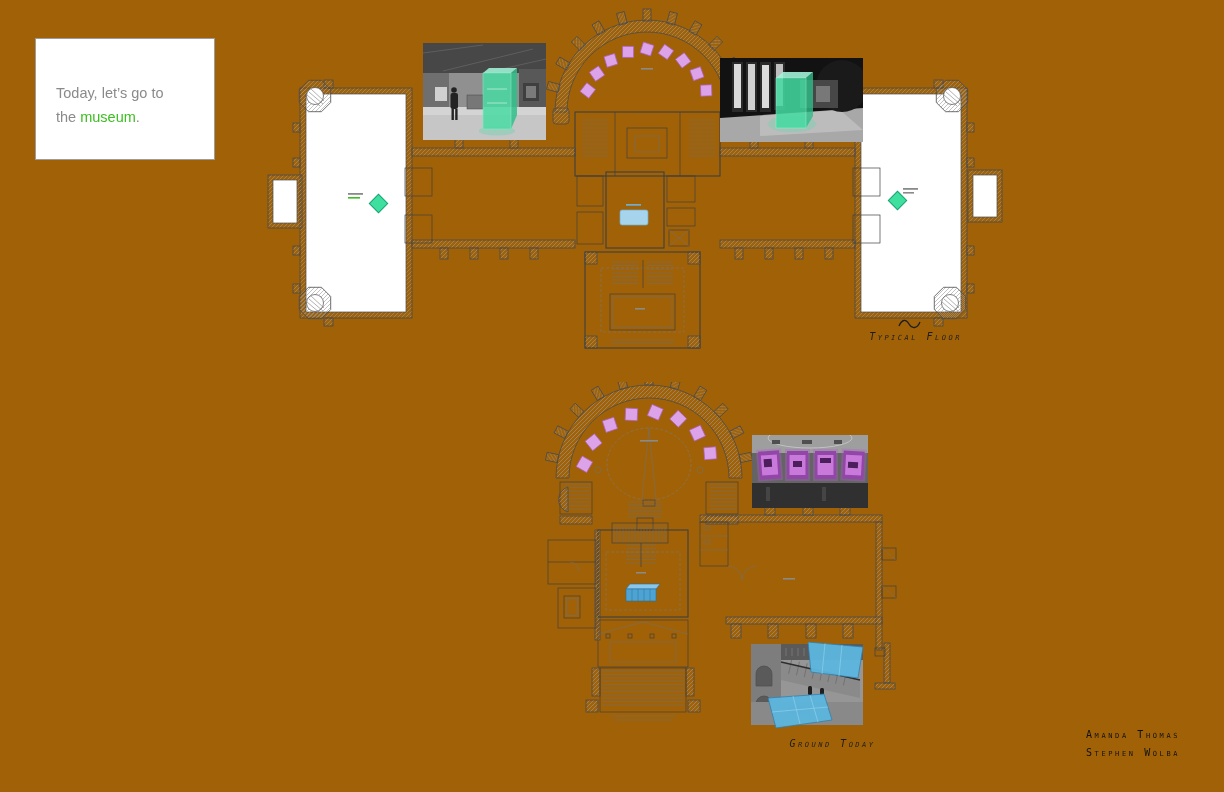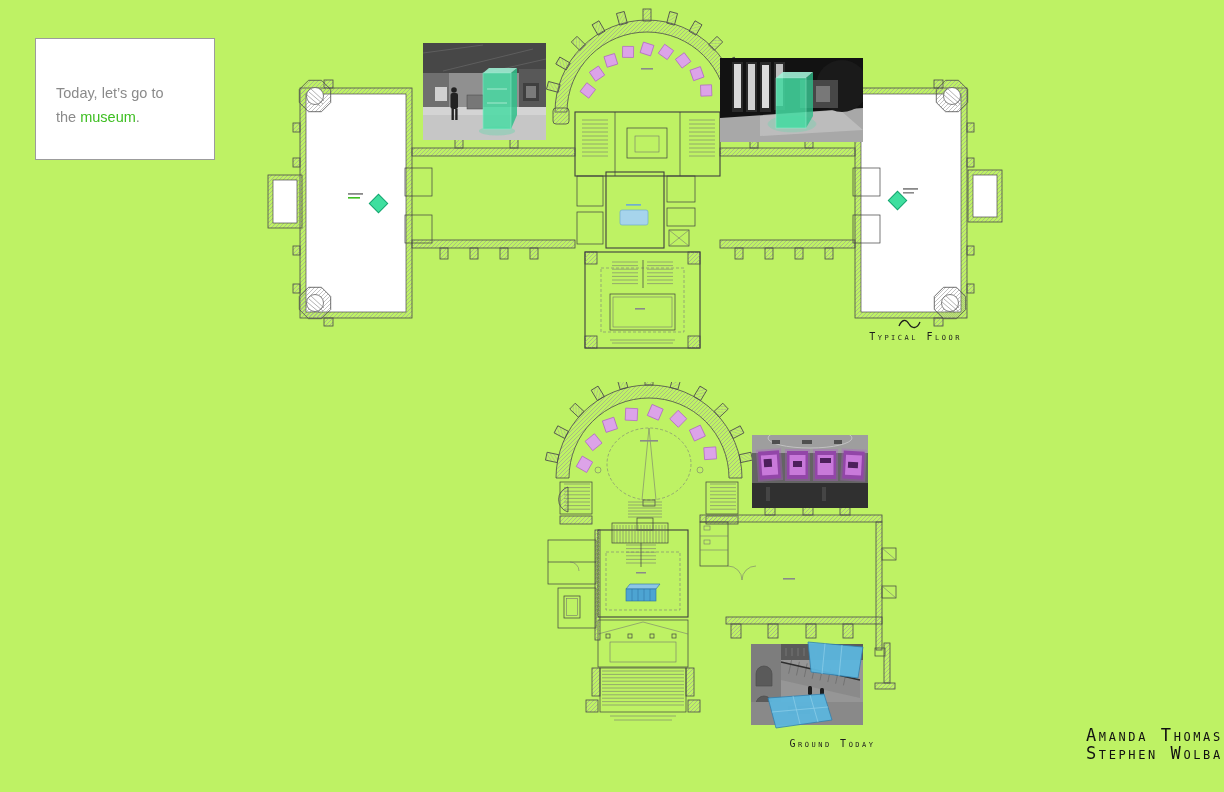--- a/index.html
+++ b/index.html
@@ -1,27 +1,27 @@
 <!DOCTYPE html>
 <html style="--highlight-green: #3dbe21; --marker-green-fill: #3fdf9f; --marker-green-stroke: #10a56e; --overlay-green: #45dca3; --artwork-purple-fill: #dca3e8; --artwork-purple-stroke: #b05fc8; --gallery-purple: #9246a8; --plan-blue-fill: #a6d4ec; --plan-blue-stroke: #70aed0; --stage-blue: #4da4d2; --plane-blue: #5cb6de;"><head>
 <meta charset="utf-8">
 <style>
   html,body{margin:0;padding:0;background:#fff;}
-  .page{position:relative;width:1224px;height:792px;background:#bef264;overflow:hidden;
+  .page{position:relative;width:1224px;height:792px;background:#a16207;overflow:hidden;
         font-family:"Liberation Sans",sans-serif;}
   
   .quote-box{position:absolute;left:35px;top:38px;width:180px;height:122px;
              border:1px solid #9c9c9c;background:#fff;box-sizing:border-box;}
   .quote-text{margin:0;padding:42px 0 0 20px;font-size:14.5px;line-height:24px;color:#8a8a8a;}
   .quote-text .hl{color:var(--highlight-green,#3dbe21);}
   
   .archtext{font-family:"DejaVu Sans Mono","Liberation Mono",monospace;
             font-variant:small-caps;color:#1d1d1d;}
-  .plan-label{position:absolute;font-size:10px;letter-spacing:2.5px;text-align:center;}
-  .credits{position:absolute;left:1086px;top:726px;font-size:17px;letter-spacing:2.6px;
+  .plan-label{position:absolute;font-size:10px;letter-spacing:2.5px;text-align:center;font-style:italic;}
+  .credits{position:absolute;left:1086px;top:726px;font-size:10px;letter-spacing:2.6px;
            line-height:18px;color:#111;}
   .photo{position:absolute;}
   .abs{position:absolute;}
   
   svg .ln{stroke:#3f3f3f;stroke-width:.7;fill:none;}
   svg .ln2{stroke:#3f3f3f;stroke-width:1.1;fill:none;}
   svg .thin{stroke:#6f6f6f;stroke-width:.55;fill:none;}
   svg .wall{stroke:#4a4a4a;stroke-width:.8;}
   svg .in{fill:#ffffff;stroke:#4a4a4a;stroke-width:.7;}
   svg .dash{stroke:#7a7a7a;stroke-width:.6;fill:none;stroke-dasharray:3,2;}

